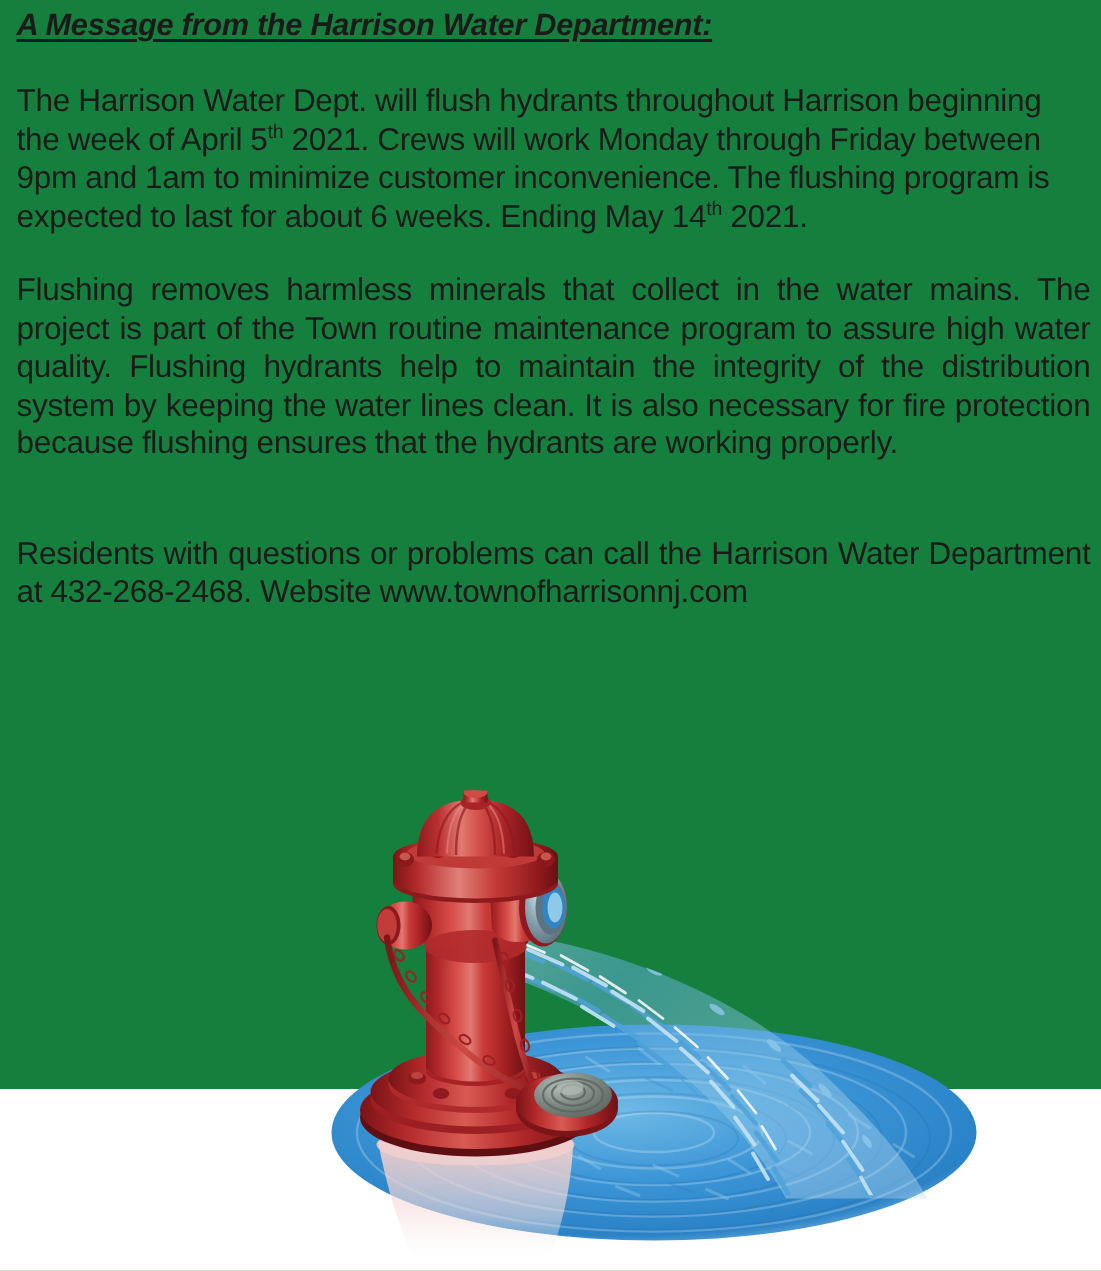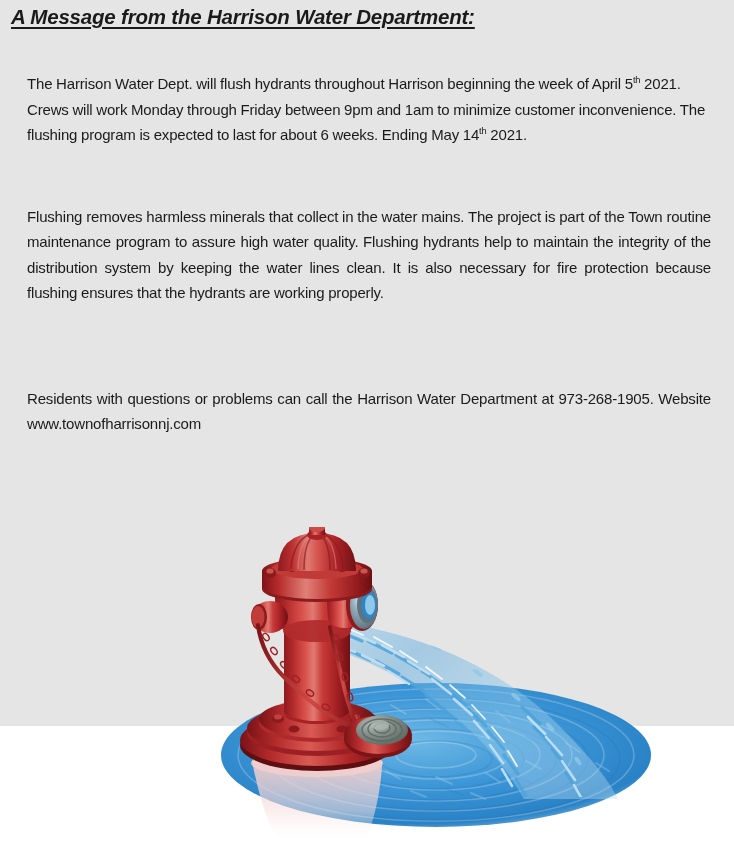--- a/index.html
+++ b/index.html
@@ -14,43 +14,43 @@
     overflow: hidden;
     font-family: "Liberation Sans", sans-serif;
     color: #1a1a1a;
     -webkit-font-smoothing: antialiased;
   }
   .page {
     position: absolute;
     left: 0; top: 0;
     width: 734px;
     height: 726px;
-    background: #e5e5e5;
+    background: #15803d;
   }
   .doc-body {
     position: absolute;
     left: 11px;
     top: 4px;
     width: 716px;
   }
   .doc-title {
     font-size: 20.5px;
     font-weight: bold;
     font-style: italic;
     text-decoration: underline;
     text-underline-offset: 3px;
     letter-spacing: -0.2px;
     line-height: 26px;
     margin: 0 0 0 0;
     white-space: nowrap;
   }
   .para {
-    font-size: 15px;
+    font-size: 21px;
     line-height: 25.5px;
-    margin: 16px;
+    margin: 0;
     letter-spacing: -0.18px;
     word-spacing: -0.2px;
   }
   .para.justify {
     text-align: justify;
     text-align-last: left;
   }
   .spacer-lg { height: 25px; }
   .spacer-md { height: 24px; }
   sup {
@@ -86,21 +86,21 @@
 
     <div class="spacer-md"></div>
 
     <p class="para justify">Flushing removes harmless minerals that collect in the water mains.  The project is part of the Town routine maintenance program to assure high water quality.  Flushing hydrants help to maintain the integrity of the distribution system by keeping the water lines clean.  It is also necessary for fire protection because flushing ensures that the hydrants are working properly.</p>
 
     <div class="spacer-md"></div>
 
 
     <div class="spacer-md"></div>
 
-    <p class="para justify">Residents with questions or problems can call the Harrison Water Department at 973-268-1905. Website www.townofharrisonnj.com</p>
+    <p class="para justify">Residents with questions or problems can call the Harrison Water Department at 432-268-2468. Website www.townofharrisonnj.com</p>
 
   </div>
 
   <div class="art">
     <svg width="500" height="320" viewBox="0 0 500 320" xmlns="http://www.w3.org/2000/svg">
       <defs>
 
         <linearGradient id="bodyG" x1="0" y1="0" x2="1" y2="0">
           <stop offset="0%" stop-color="#8d1a1e"></stop>
           <stop offset="12%" stop-color="#b0272a"></stop>

